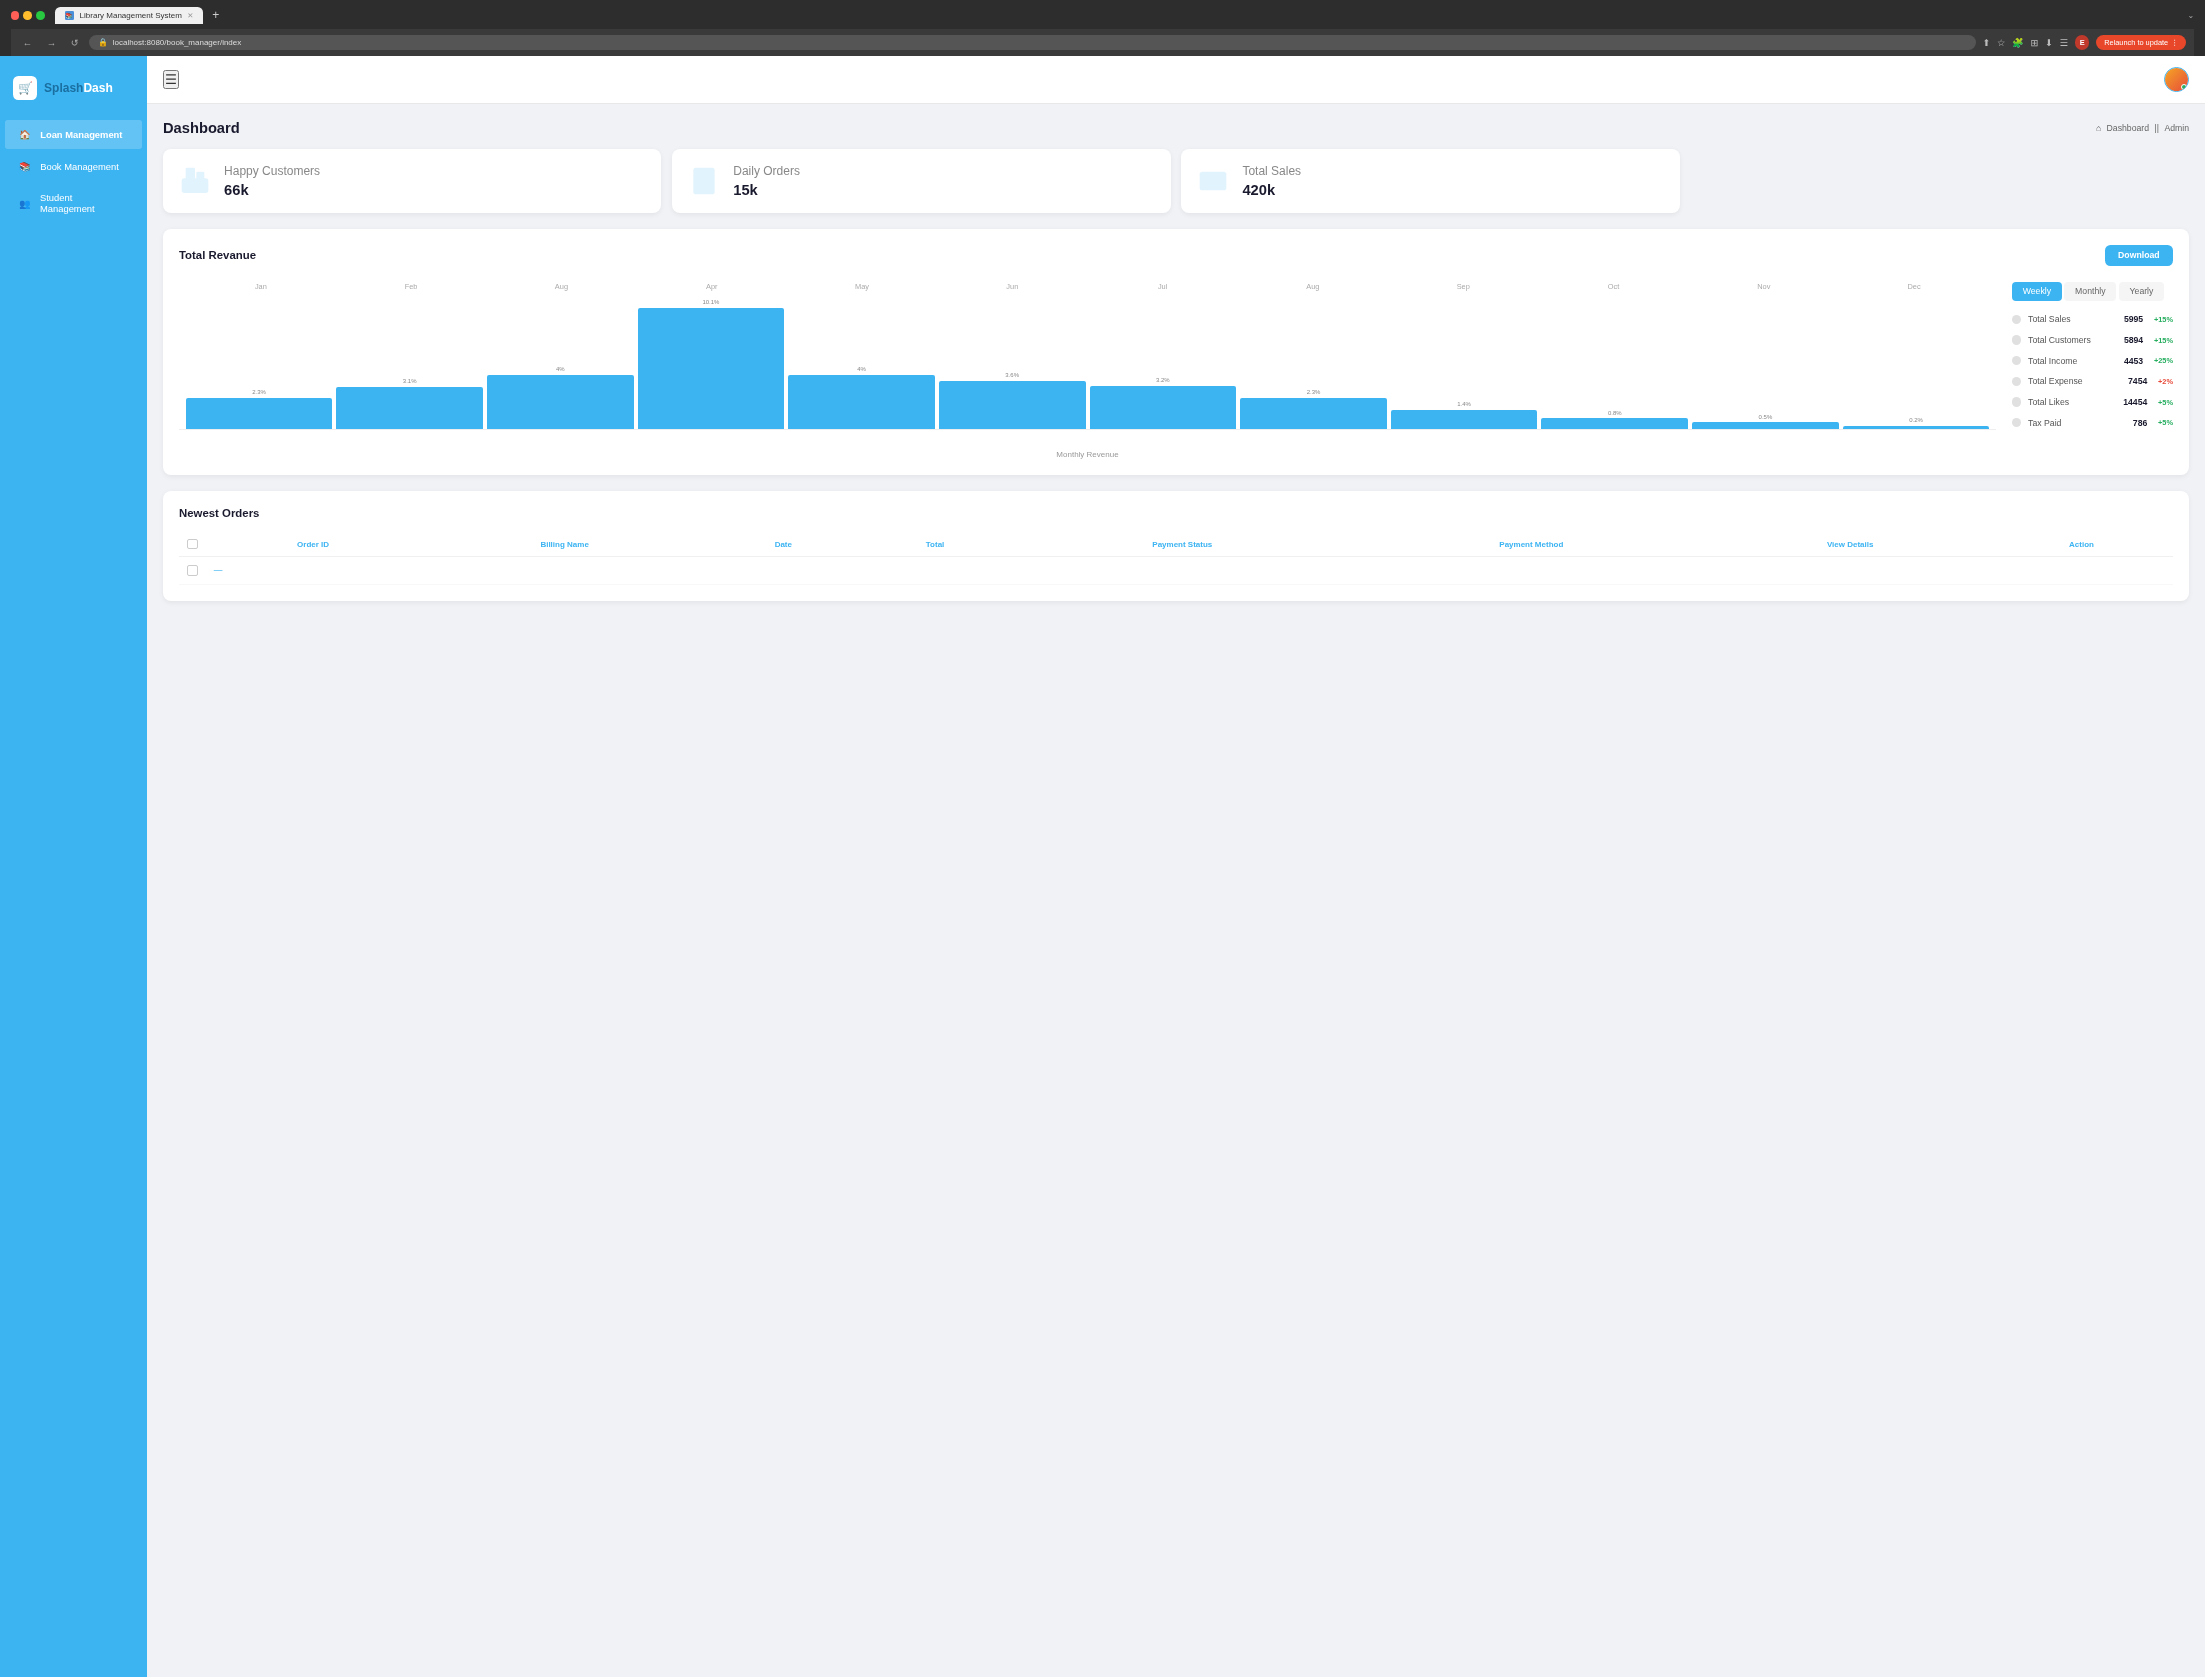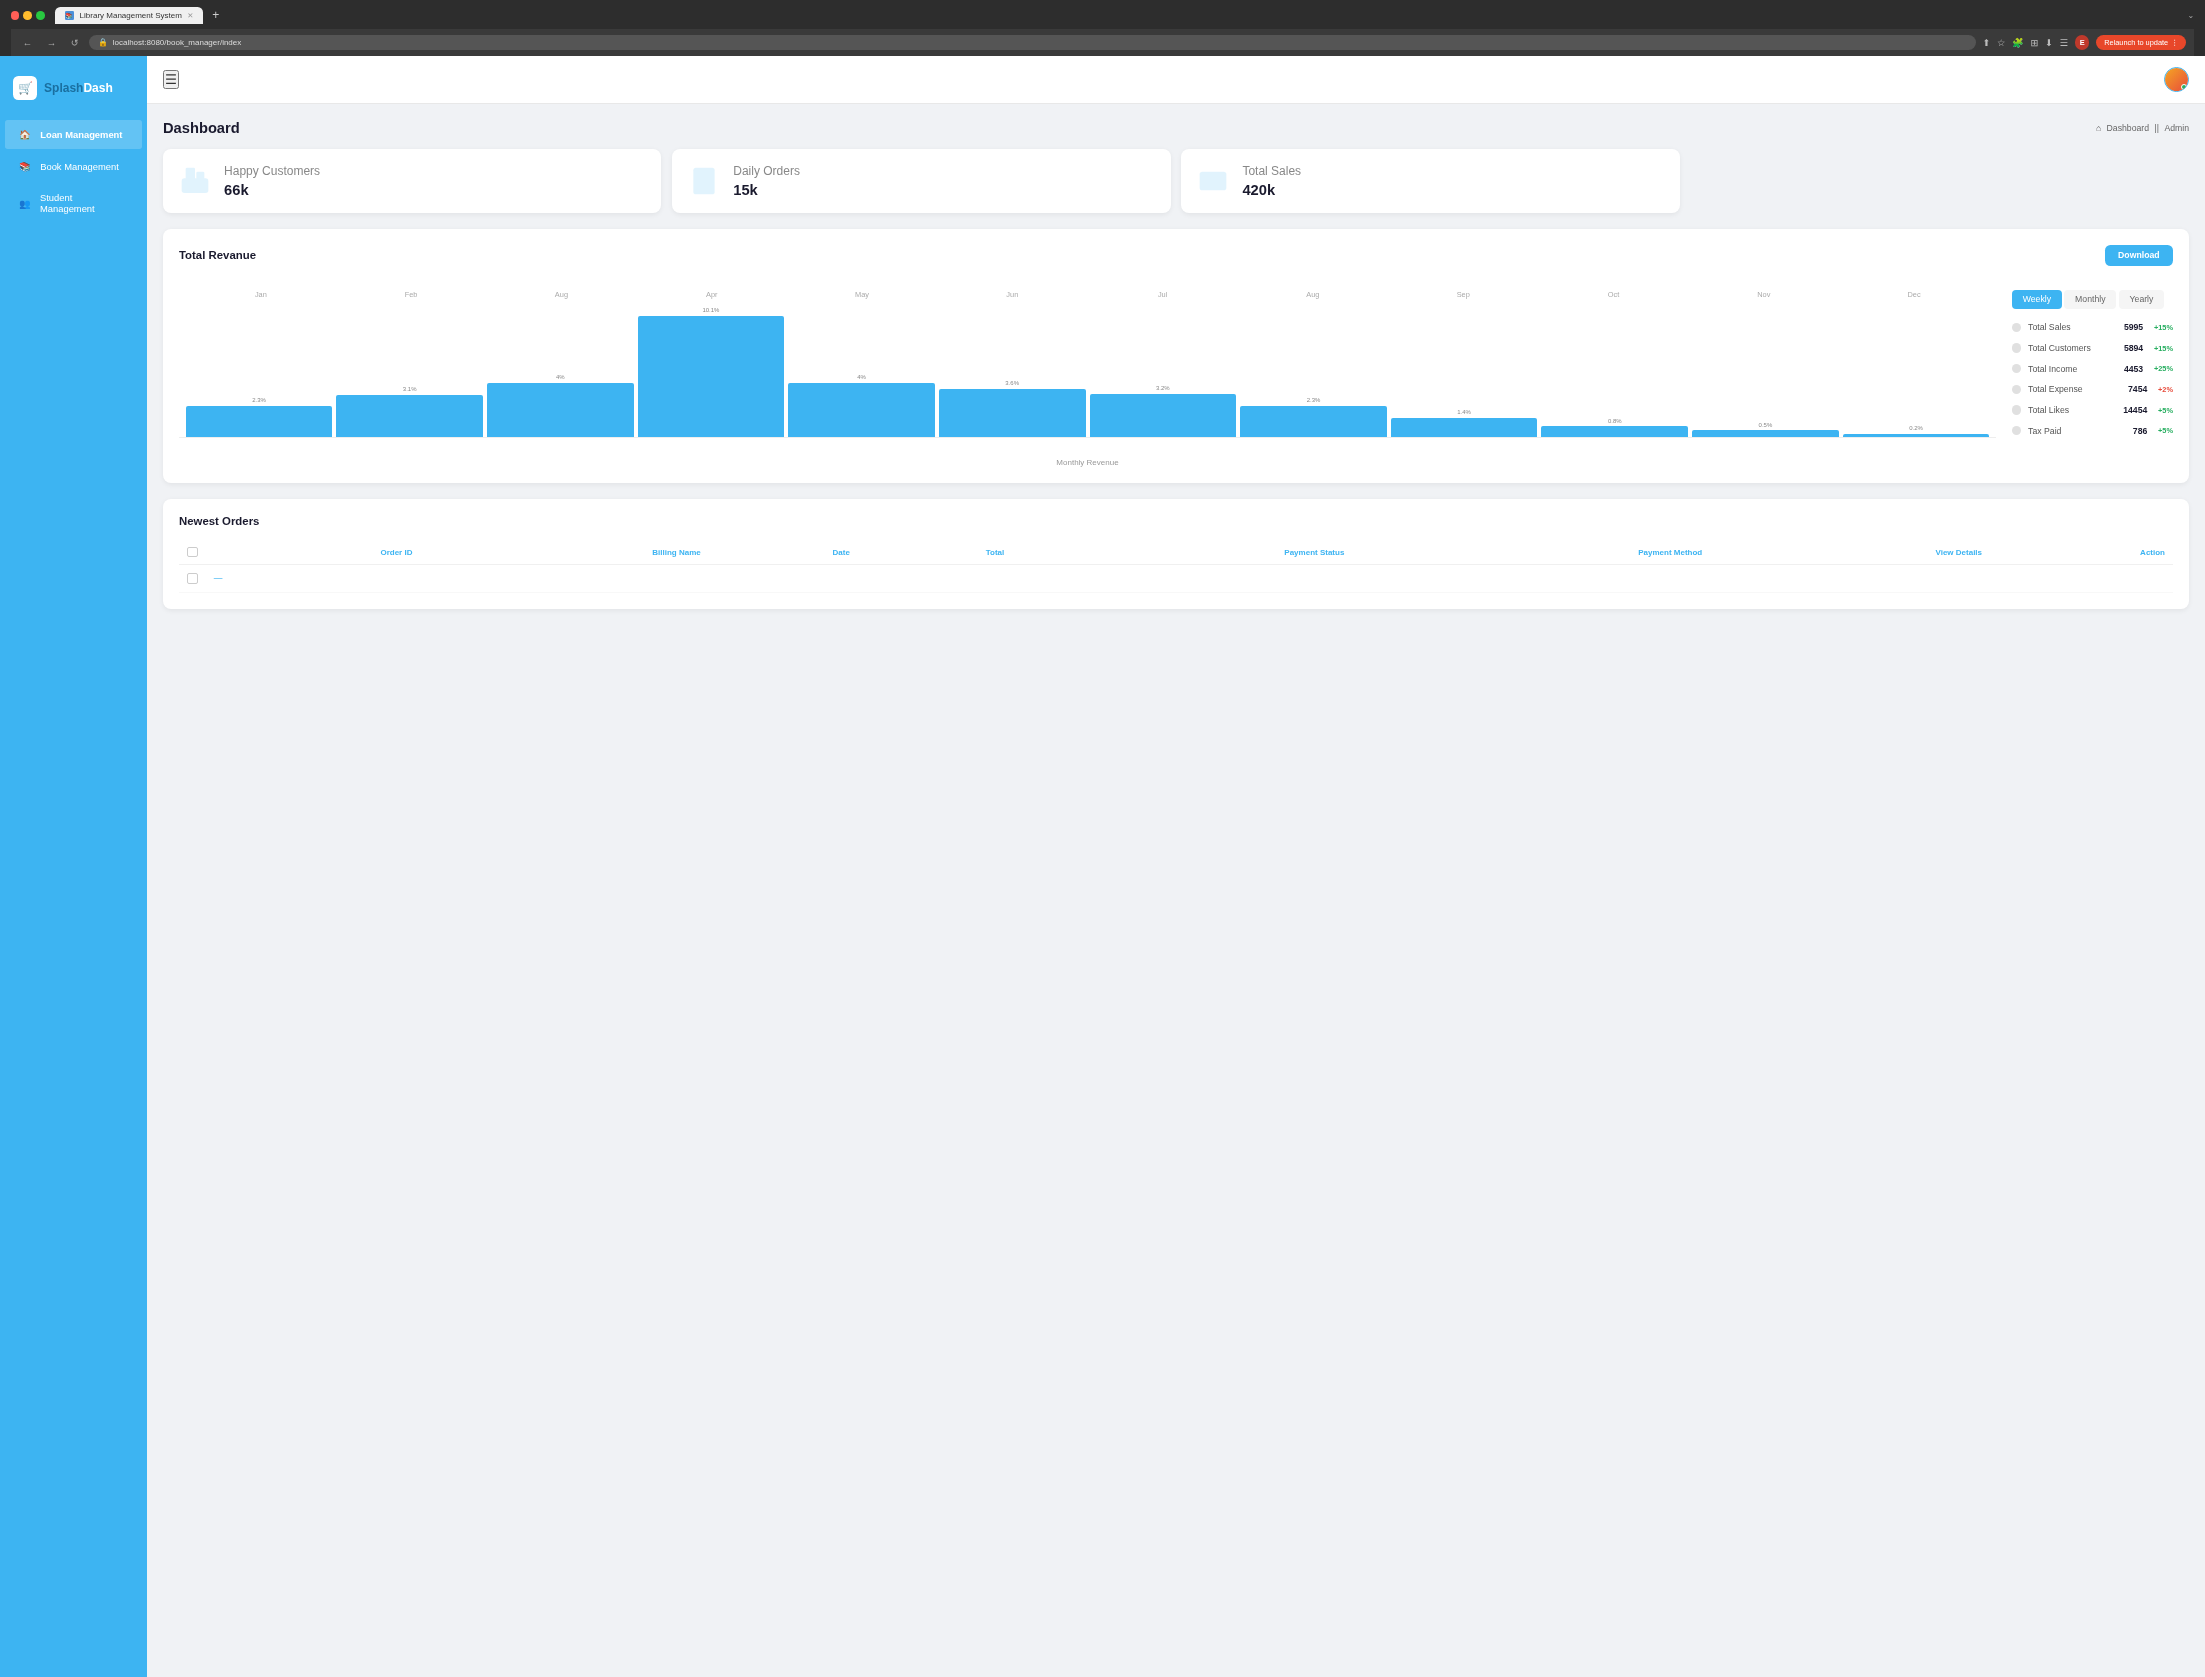--- a/index.html
+++ b/index.html
@@ -64,21 +64,21 @@
     .stat-cards { display: grid; grid-template-columns: repeat(4, 1fr); gap: 10.7px; margin-bottom: 16px; }
     .stat-card { background: #fff; border-radius: 8px; padding: 13.4px; display: flex; align-items: center; gap: 10.7px; box-shadow: 0 1.3px 5.4px rgba(0,0,0,0.06); }
     .stat-icon { width: 37px; height: 37px; display: flex; align-items: center; justify-content: center; opacity: 0.15; }
     .stat-icon svg { width: 32px; height: 32px; }
     .stat-info { flex: 1; }
     .stat-label { font-size: 12px; color: #888; margin-bottom: 4px; }
     .stat-value { font-size: 14.7px; font-weight: 700; color: #1a1a2e; }
 
     
     .revenue-section { background: #fff; border-radius: 8px; padding: 16px; margin-bottom: 16px; box-shadow: 0 1.3px 5.4px rgba(0,0,0,0.06); }
-    .revenue-header { display: flex; align-items: center; justify-content: space-between; margin-bottom: 24px; }
+    .revenue-header { display: flex; align-items: center; justify-content: space-between; margin-bottom: 16px; }
     .section-title { font-size: 11.4px; font-weight: 700; color: #1a1a2e; }
     .download-btn { background: #3db4f2; color: #fff; border: none; border-radius: 5.4px; padding: 5.4px 13.4px; font-size: 8.7px; font-weight: 600; cursor: pointer; }
 
     .revenue-body { display: flex; gap: 16px; }
     .chart-area { flex: 1; }
     .chart-labels { display: flex; justify-content: space-between; padding: 0 6.7px; margin-bottom: 5.4px; }
     .chart-label { font-size: 7.4px; color: #aaa; text-align: center; flex: 1; }
     .chart-wrapper { position: relative; height: 147px; }
     .chart-bars { display: flex; align-items: flex-end; justify-content: space-around; height: 134px; padding: 0 6.7px; border-bottom: 0.7px solid #eee; gap: 4px; }
     .bar-col { display: flex; flex-direction: column; align-items: center; gap: 2.7px; flex: 1; }
@@ -98,21 +98,21 @@
     .stat-row-label { font-size: 8.7px; color: #555; flex: 1; }
     .stat-row-value { font-size: 8.7px; font-weight: 600; color: #1a1a2e; }
     .stat-row-pct { font-size: 7.4px; font-weight: 600; margin-left: 4px; }
     .pct-green { color: #27ae60; }
     .pct-red { color: #e74c3c; }
 
     
     .orders-section { background: #fff; border-radius: 8px; padding: 16px; box-shadow: 0 1.3px 5.4px rgba(0,0,0,0.06); }
     .orders-title { font-size: 11.4px; font-weight: 700; color: #1a1a2e; margin-bottom: 13.4px; }
     .orders-table { width: 100%; border-collapse: collapse; }
-    .orders-table th { text-align: right; font-size: 8px; font-weight: 700; color: #3db4f2; padding: 6.7px 8px; border-bottom: 0.7px solid #f0f0f0; }
+    .orders-table th { text-align: center; font-size: 8px; font-weight: 700; color: #3db4f2; padding: 6.7px 8px; border-bottom: 0.7px solid #f0f0f0; }
     .orders-table td { padding: 8px; font-size: 8.7px; color: #555; border-bottom: 0.7px solid #f8f8f8; }
     .checkbox-col { width: 20px; }
     .table-checkbox { width: 10.7px; height: 10.7px; border: 1px solid #ccc; border-radius: 2px; }
   </style>
 </head>
 <body>
 
 <div class="browser-chrome">
   <div class="browser-titlebar">
     <div class="traffic-lights">

